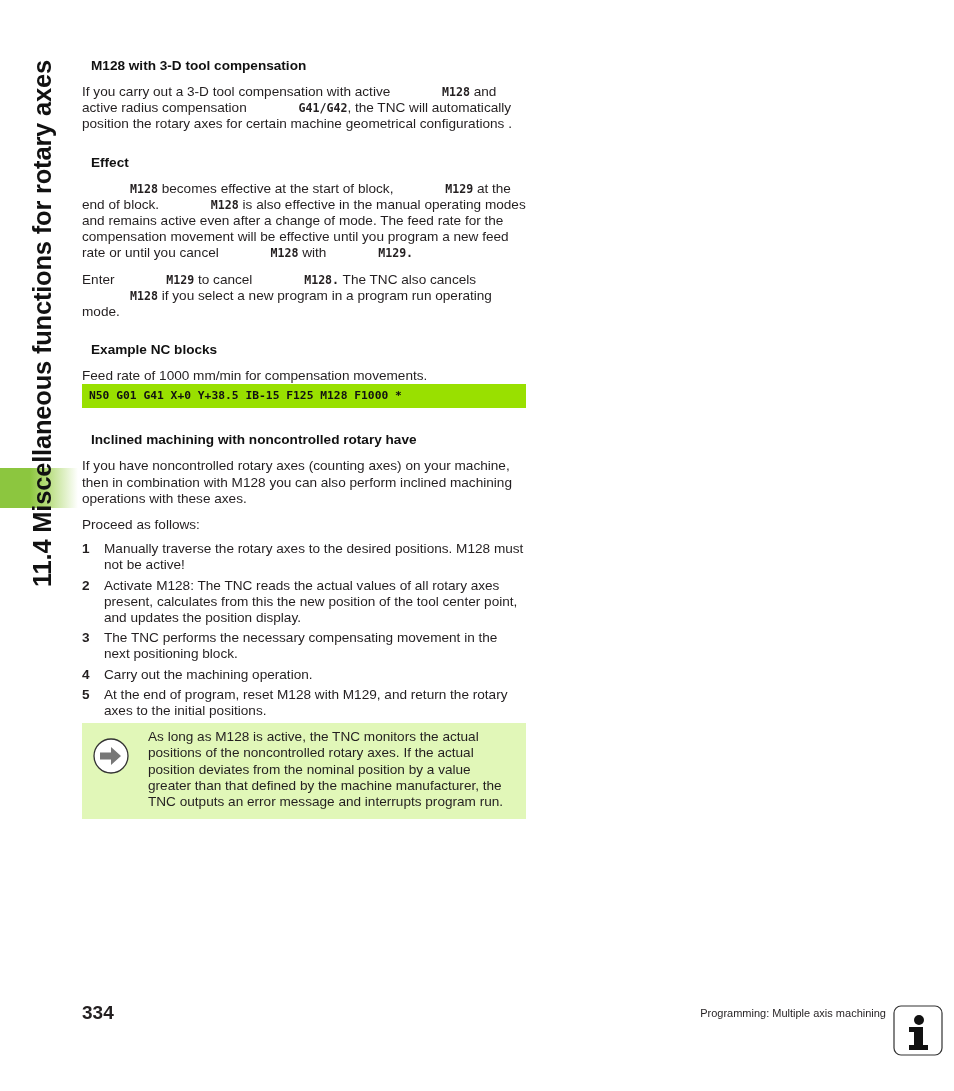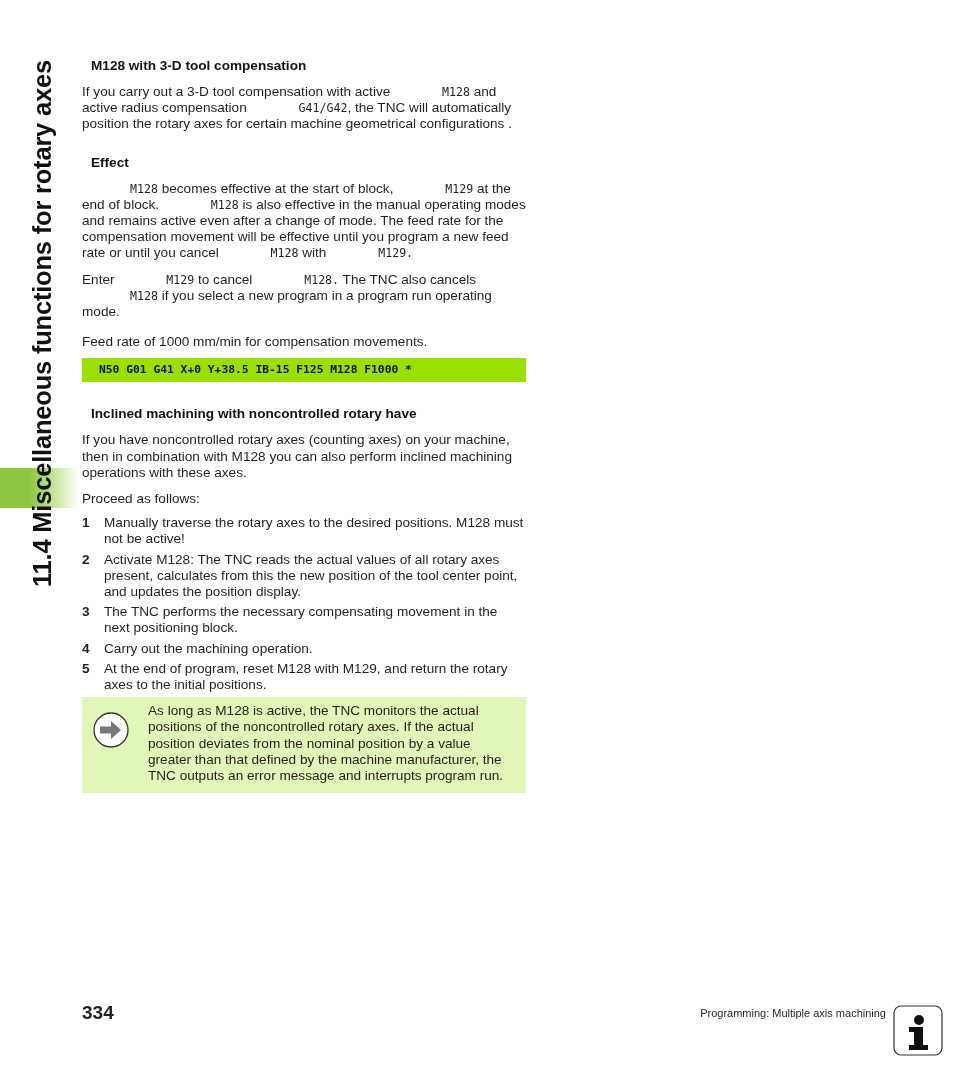--- a/index.html
+++ b/index.html
@@ -15,26 +15,26 @@
     }
     .side-title {
       position: absolute; left: 27px; top: 587px;
       transform-origin: 0 0; transform: rotate(-90deg);
       white-space: nowrap; font-weight: bold; font-size: 25.5px; line-height: 30px;
       color: #111; letter-spacing: -0.2px;
     }
     .content { position: absolute; left: 82px; top: 48px; width: 444px; }
     h3 { margin: 9px; font-size: 13.6px; font-weight: bold; line-height: 18px; color: #111; }
     p { margin: 2px 0 0 0; }
-    .code { font-family: "DejaVu Sans Mono", "Liberation Mono", monospace; font-weight: normal; font-size: 11.6px; padding-left: 48px; }
+    .code { font-family: "DejaVu Sans Mono", "Liberation Mono", monospace; font-weight: bold; font-size: 11.6px; padding-left: 48px; }
     .gap-s { height: 8px; }
     .gap-m { height: 12px; }
     .nc-block {
-      margin-top: 8px; background: #99e000; height: 24px; line-height: 24px;
-      padding-left: 17px; font-family: "DejaVu Sans Mono", "Liberation Mono", monospace;
+      margin-top: 0; background: #99e000; height: 24px; line-height: 24px;
+      padding-left: 7px; font-family: "DejaVu Sans Mono", "Liberation Mono", monospace;
       font-weight: bold; font-size: 11.3px; color: #111; white-space: pre;
     }
     ol.steps { list-style: none; margin: 8px 0 0 0; padding: 0; }
     ol.steps li { display: flex; margin-bottom: 4px; }
     ol.steps .num { width: 22px; flex: none; font-weight: bold; }
     ol.steps .txt { flex: 1; }
     .note {
       background: #e1f7b8; display: flex; padding: 6px 10px 9px 10px;
       height: 96px; box-sizing: border-box;
     }
@@ -54,20 +54,21 @@
   <h3>M128 with 3-D tool compensation</h3>
   <p><span>If you carry out a 3-D tool compensation with active </span><span class="code">M128</span><span> and active radius compensation </span><span class="code">G41/G42</span><span>, the TNC will automatically position the rotary axes for certain machine geometrical configurations .</span></p>
 
   <div class="gap-m"></div>
   <h3>Effect</h3>
   <p><span class="code">M128</span><span> becomes effective at the start of block, </span><span class="code">M129</span><span> at the end of block. </span><span class="code">M128</span><span> is also effective in the manual operating modes and remains active even after a change of mode. The feed rate for the compensation movement will be effective until you program a new feed rate or until you cancel </span><span class="code">M128</span><span> with </span><span class="code">M129.</span></p>
   <div class="gap-s"></div>
   <p><span>Enter </span><span class="code">M129</span><span> to cancel </span><span class="code">M128.</span><span> The TNC also cancels </span><span class="code">M128</span><span> if you select a new program in a program run operating mode.</span></p>
 
   <div class="gap-m"></div>
+  <h3>Example NC blocks</h3>
   <p>Feed rate of 1000 mm/min for compensation movements.</p>
   <div class="nc-block">N50 G01 G41 X+0 Y+38.5 IB-15 F125 M128 F1000 *</div>
 
   <div class="gap-m" style="height:14px"></div>
   <h3>Inclined machining with noncontrolled rotary have</h3>
   <p>If you have noncontrolled rotary axes (counting axes) on your machine, then in combination with M128 you can also perform inclined machining operations with these axes.</p>
   <div class="gap-s"></div>
   <p>Proceed as follows:</p>
 
   <ol class="steps">

